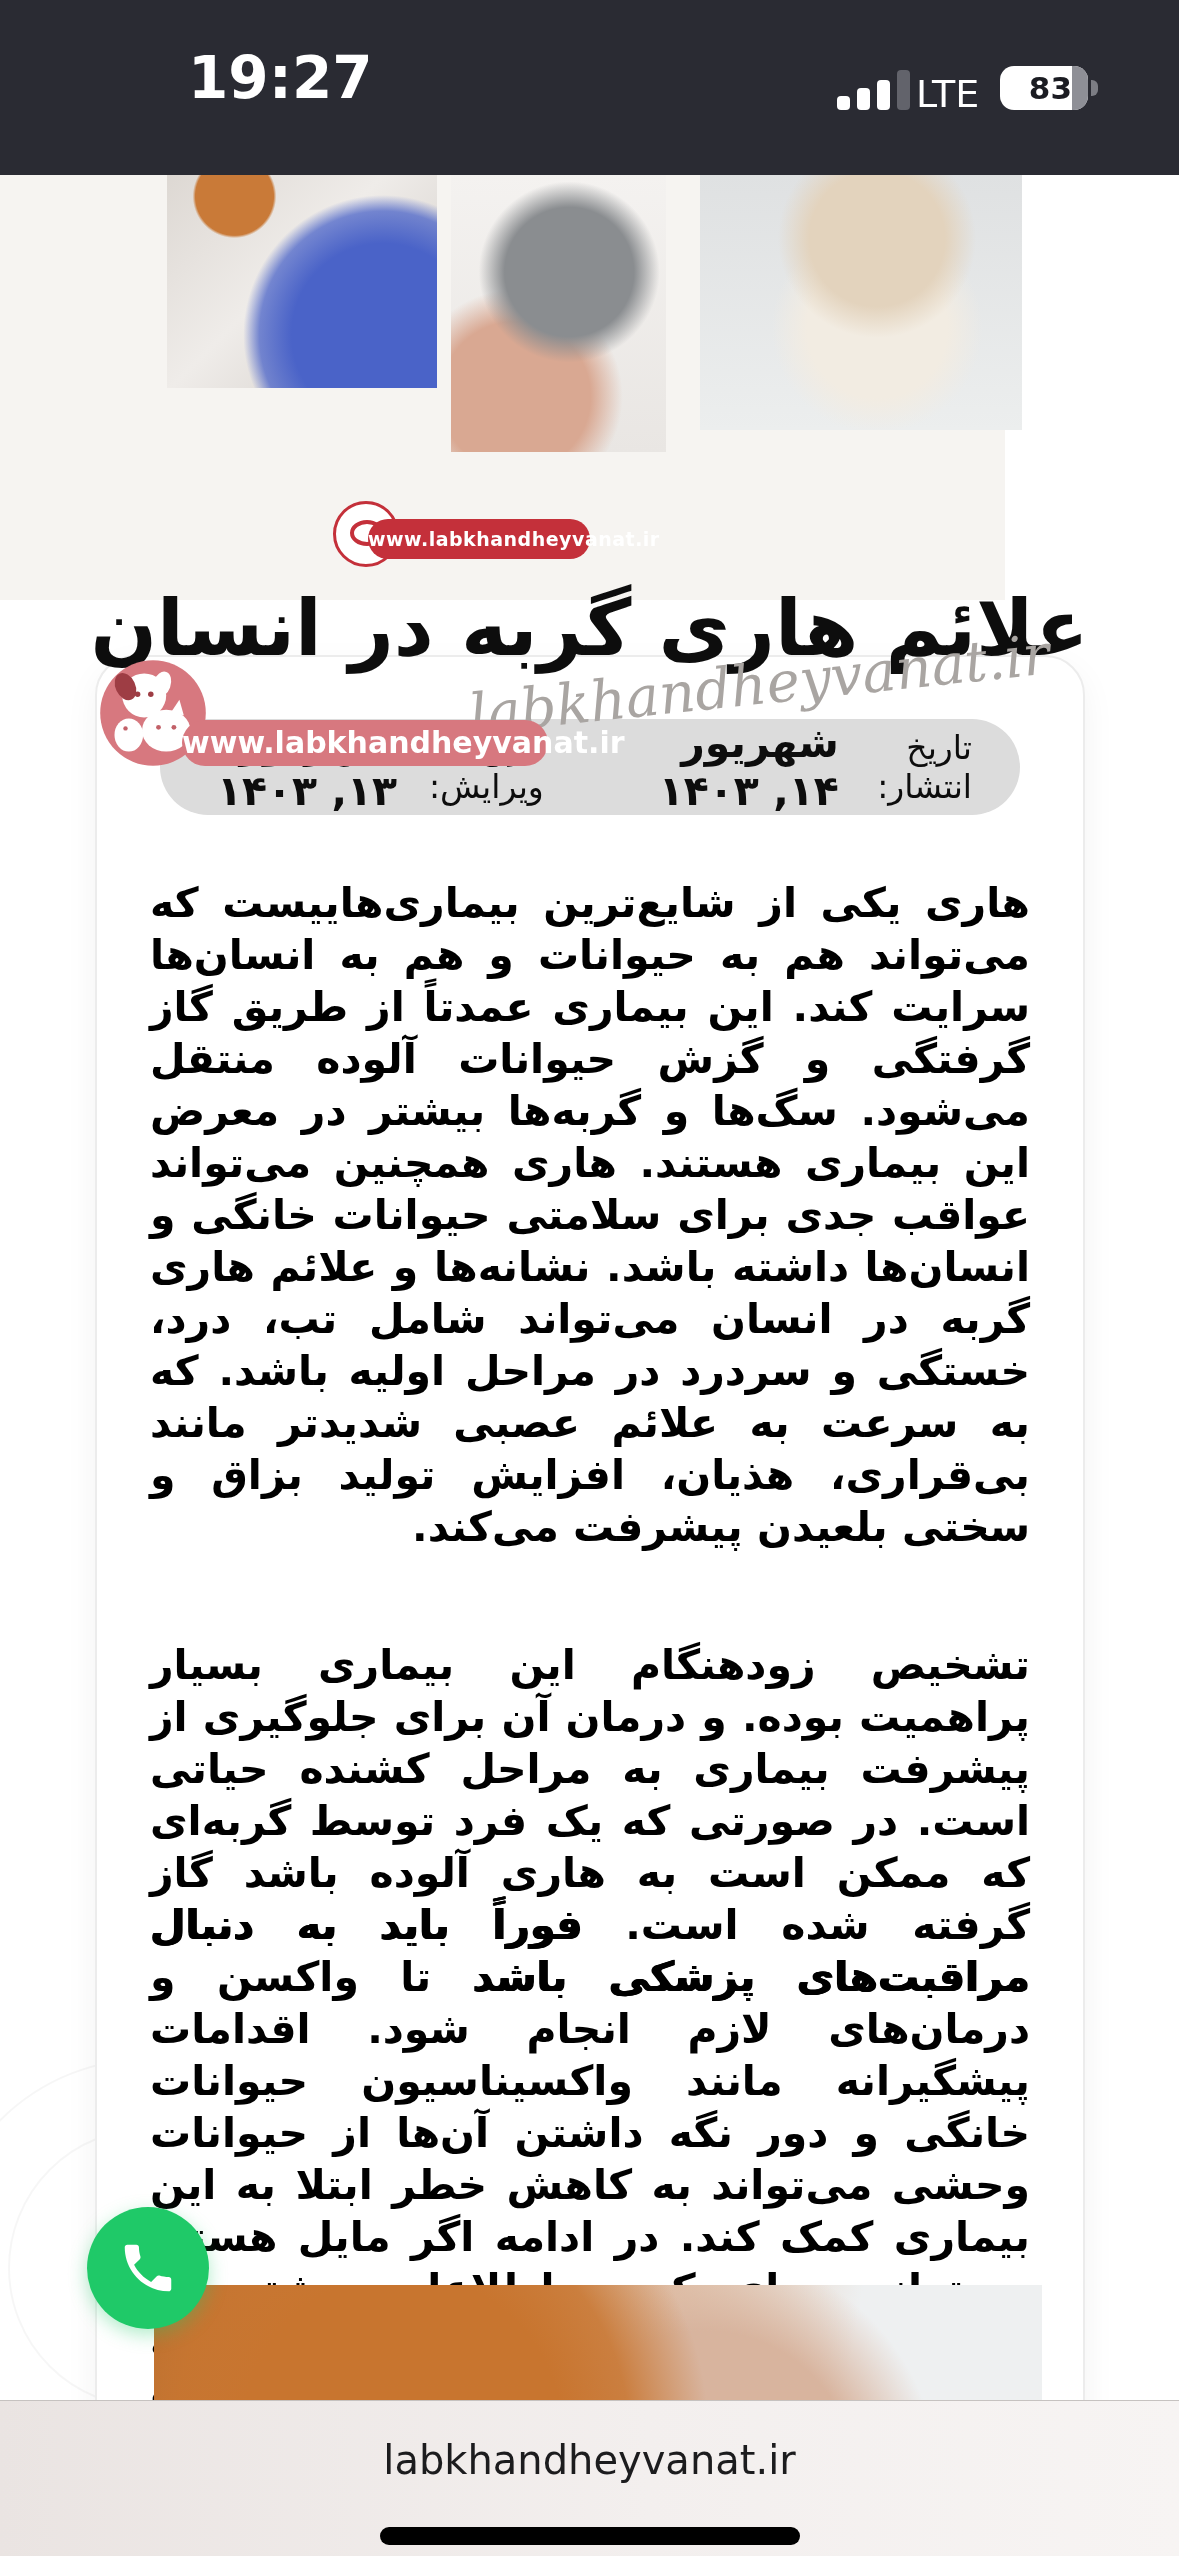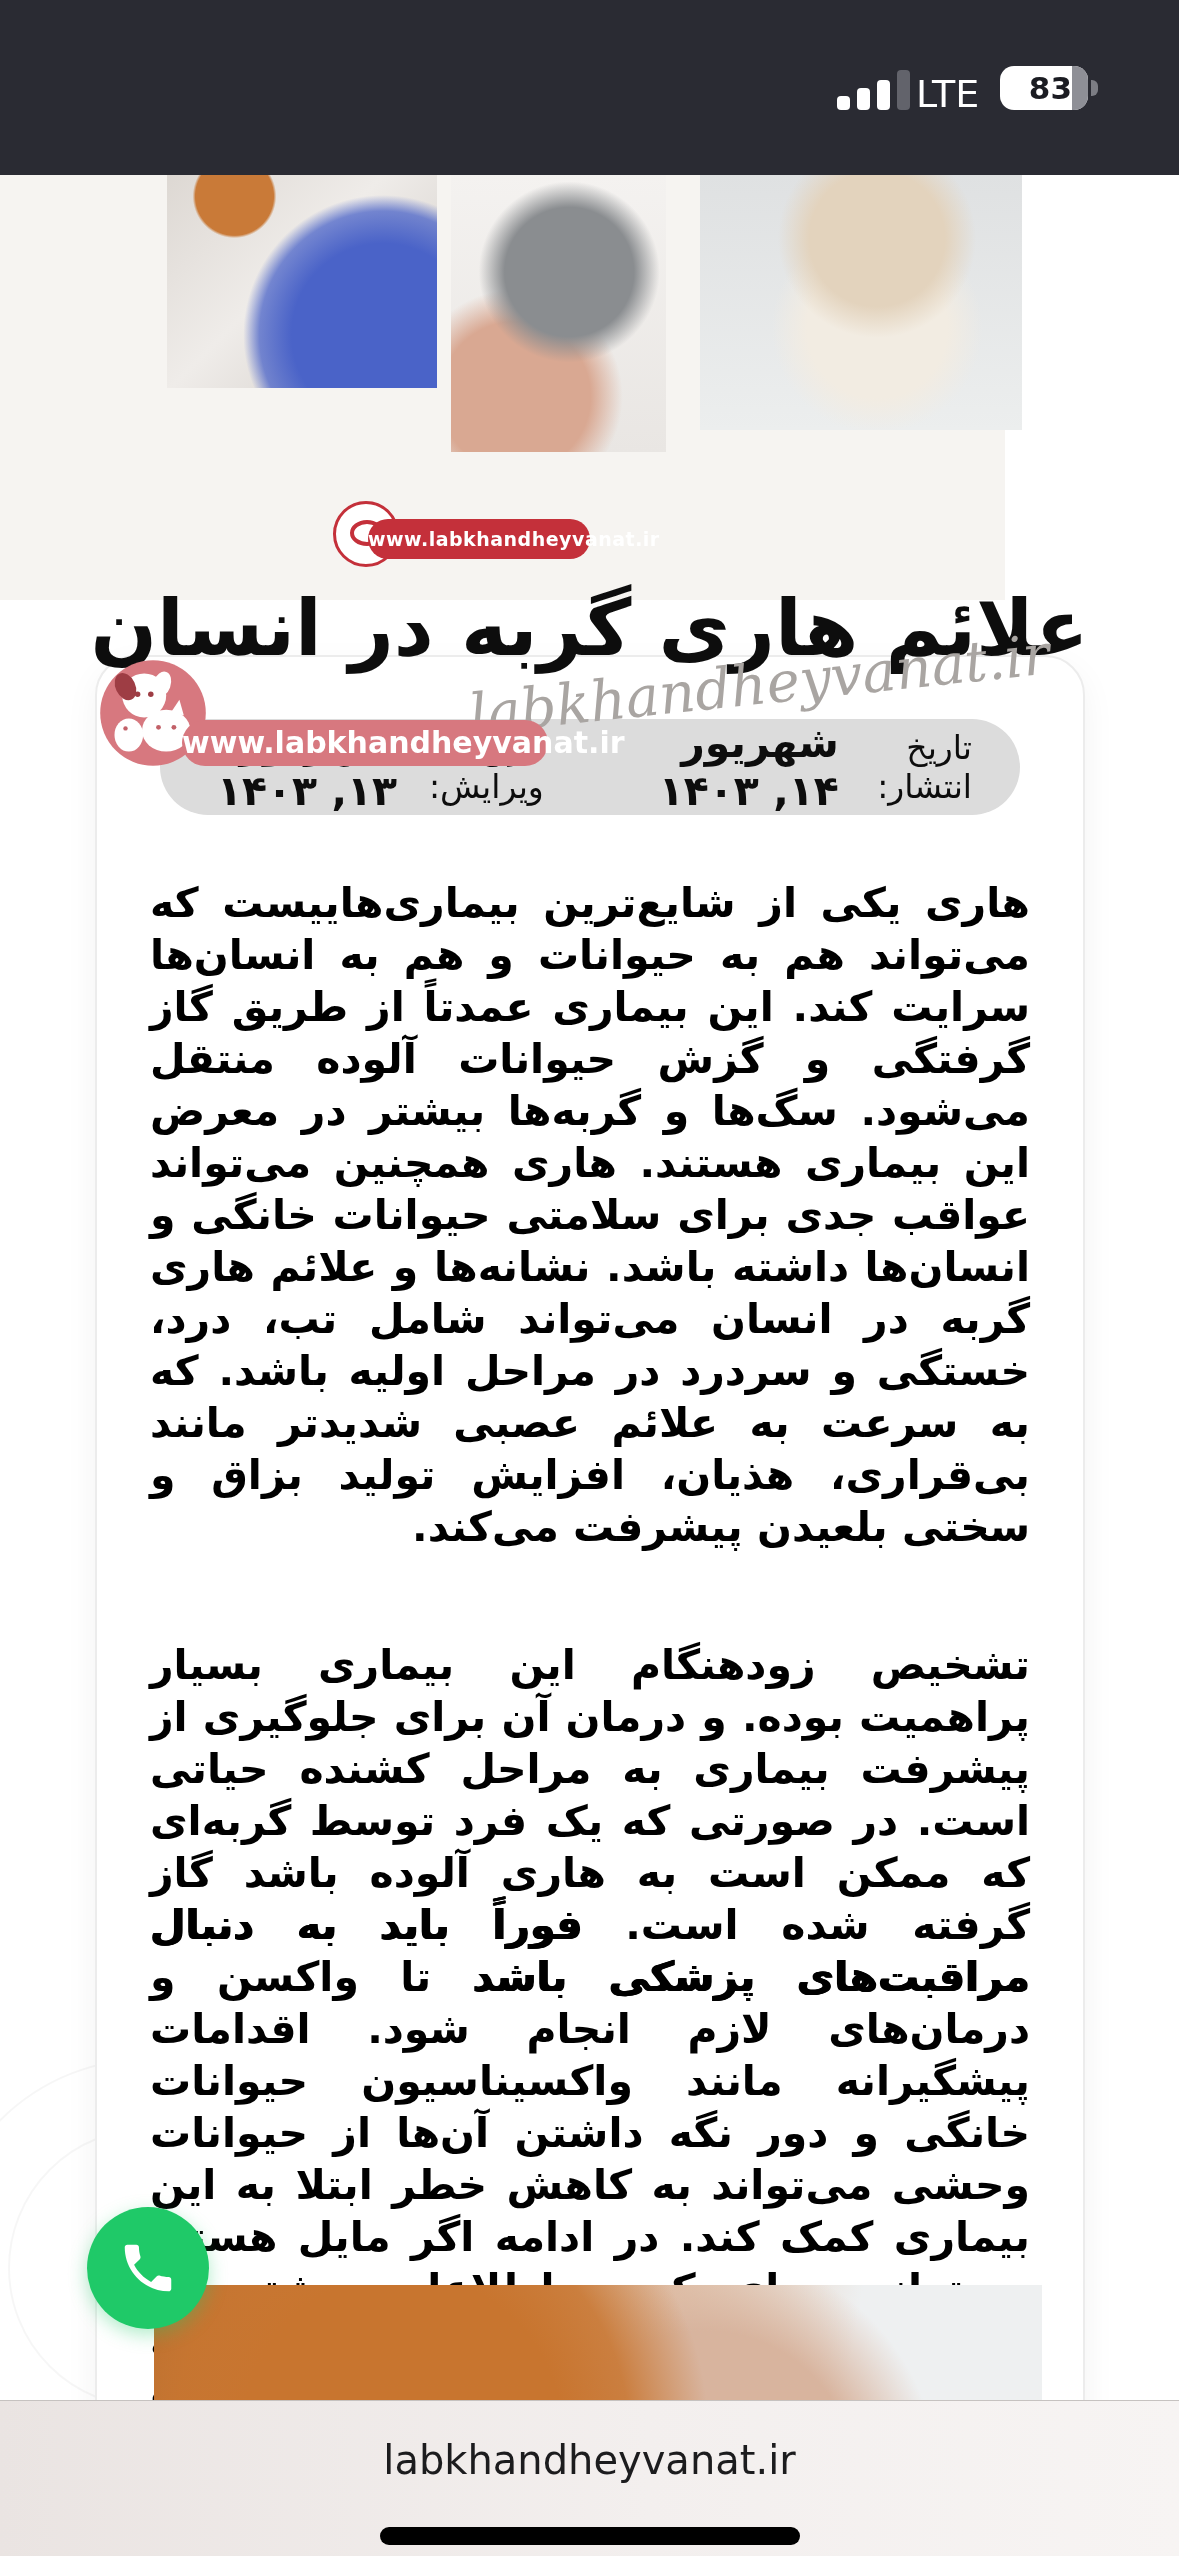--- a/index.html
+++ b/index.html
@@ -103,20 +103,21 @@
                  border-top:1px solid #c6c2c0; z-index:30; }
   #browser-url { position:absolute; left:0; top:36px; width:1179px; text-align:center;
                  color:#1c1c1e; font-size:40px; font-weight:400; }
   #home-indicator { position:absolute; left:380px; top:126px; width:420px; height:18px;
                     border-radius:10px; background:#000000; }
 </style>
 </head>
 <body>
 
 <div id="status-bar">
+  <div id="status-time">19:27</div>
   <div id="signal-wrap">
     <span class="sig-bar" style="left:0;   height:14px;"></span>
     <span class="sig-bar" style="left:20px; height:22px;"></span>
     <span class="sig-bar" style="left:40px; height:30px;"></span>
     <span class="sig-bar" style="left:60px; height:40px; background:#62636b;"></span>
   </div>
   <div id="lte">LTE</div>
   <div id="battery">
     <span id="battery-rest"></span>
     <span id="battery-num">83</span>

